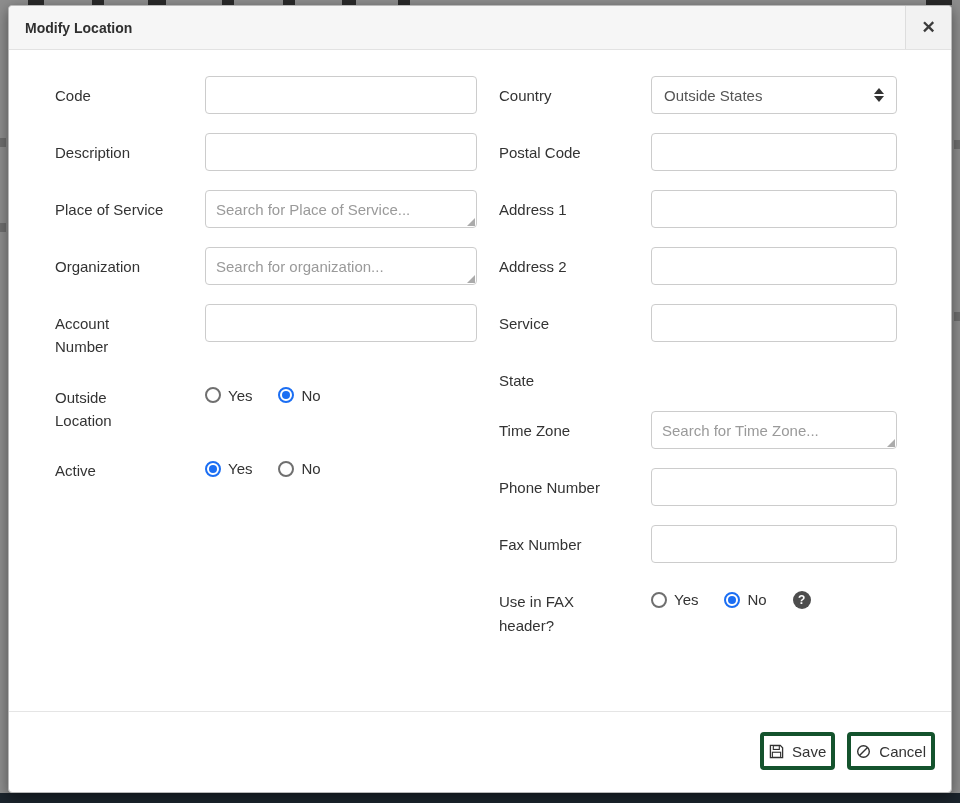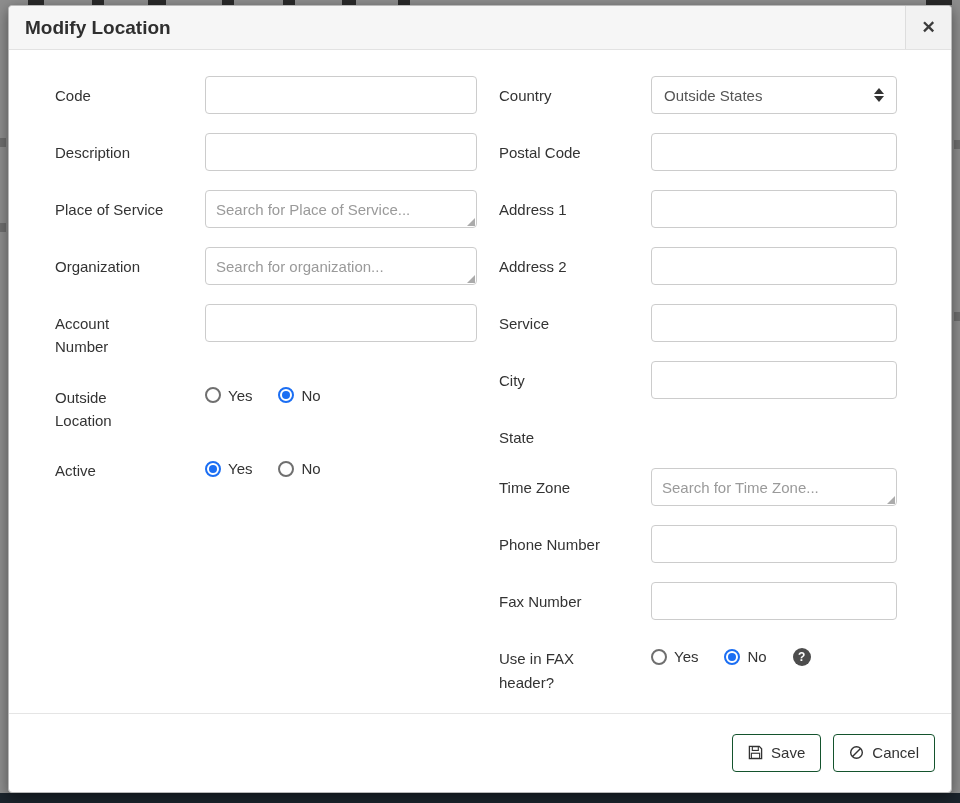--- a/index.html
+++ b/index.html
@@ -23,21 +23,21 @@
     box-shadow:0 4px 14px rgba(0,0,0,.45);
     display:flex; flex-direction:column;
   }
   .modal-header {
     height:44px; flex:0 0 44px;
     background:#f6f6f6; border-bottom:1px solid #e2e2e2;
     border-radius:4px 4px 0 0;
     display:flex; align-items:stretch; justify-content:space-between;
   }
   .modal-title {
-    font-size:19px; font-weight:bold; color:#2f2f2f;
+    font-size:14px; font-weight:bold; color:#2f2f2f;
     display:flex; align-items:center; padding-left:16px;
   }
   .modal-close {
     width:46px; border-left:1px solid #ddd; cursor:pointer;
     display:flex; align-items:center; justify-content:center;
     font-size:17px; font-weight:bold; color:#3c3c3c; background:#f2f2f2;
     border-radius:0 4px 0 0;
   }
 
   
@@ -93,22 +93,22 @@
   }
 
   
   .modal-footer {
     margin-top:auto; flex:0 0 auto;
     border-top:1px solid #e5e5e5; padding:20px 16px 22px;
     display:flex; justify-content:flex-end; gap:12px;
   }
   .btn {
     display:inline-flex; align-items:center; gap:8px;
-    height:38px; padding:0 15px; background:#fff;
-    border:1px solid #14532d; border-radius:4px; font-size:15px; color:#333;
+    height:38px; padding:0 5px; background:#fff;
+    border:4px solid #14532d; border-radius:4px; font-size:15px; color:#333;
     font-family:inherit; cursor:pointer;
   }
 </style>
 </head>
 <body>
 
 <div class="frag" style="left:28px;top:0;width:16px;height:5px;"></div>
 <div class="frag" style="left:92px;top:0;width:12px;height:5px;"></div>
 <div class="frag" style="left:148px;top:0;width:18px;height:5px;"></div>
 <div class="frag" style="left:222px;top:0;width:12px;height:5px;"></div>
@@ -224,24 +224,20 @@
       <div class="row">
         <div class="lbl">Address 2</div>
         <div class="ctrl"><input class="txt" type="text" value="" style=""></div>
       </div>
 
       <div class="row">
         <div class="lbl">Service</div>
         <div class="ctrl"><input class="txt" type="text" value="" style=""></div>
       </div>
 
-      <div class="row">
-        <div class="lbl">City</div>
-        <div class="ctrl"><input class="txt" type="text" value="" style=""></div>
-      </div>
 
       <div class="row">
         <div class="lbl">State</div>
       </div>
 
       <div class="row">
         <div class="lbl">Time Zone</div>
         <div class="ctrl search-wrap">
           <input class="txt" type="text" placeholder="Search for Time Zone..." style="">
           <span class="corner"></span>

